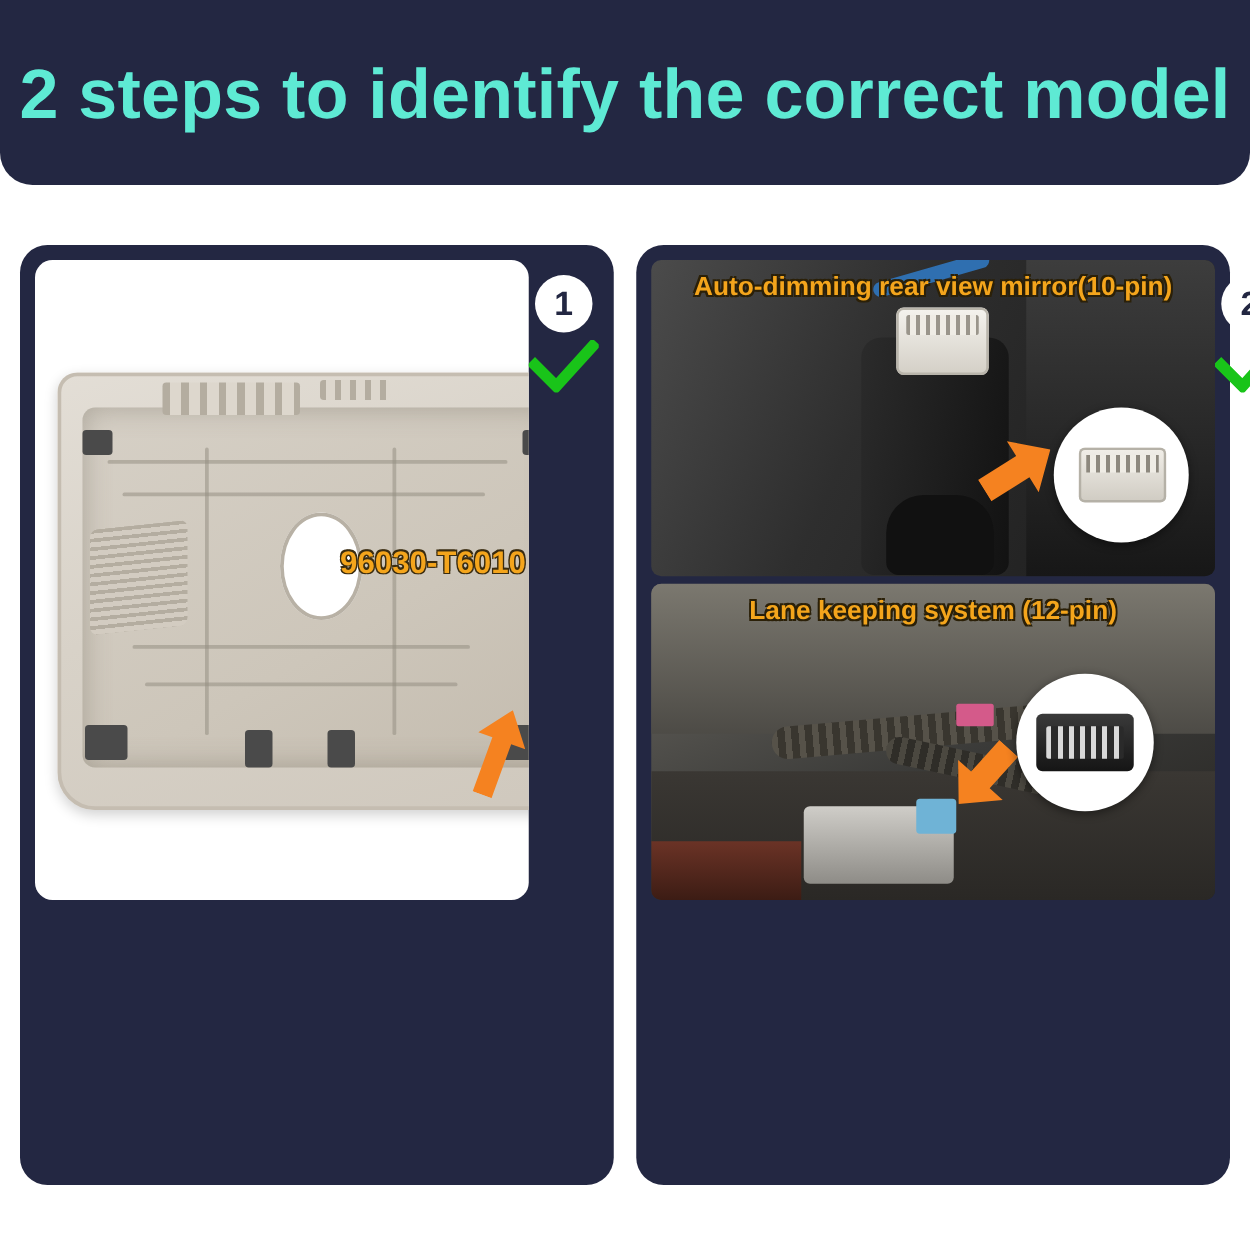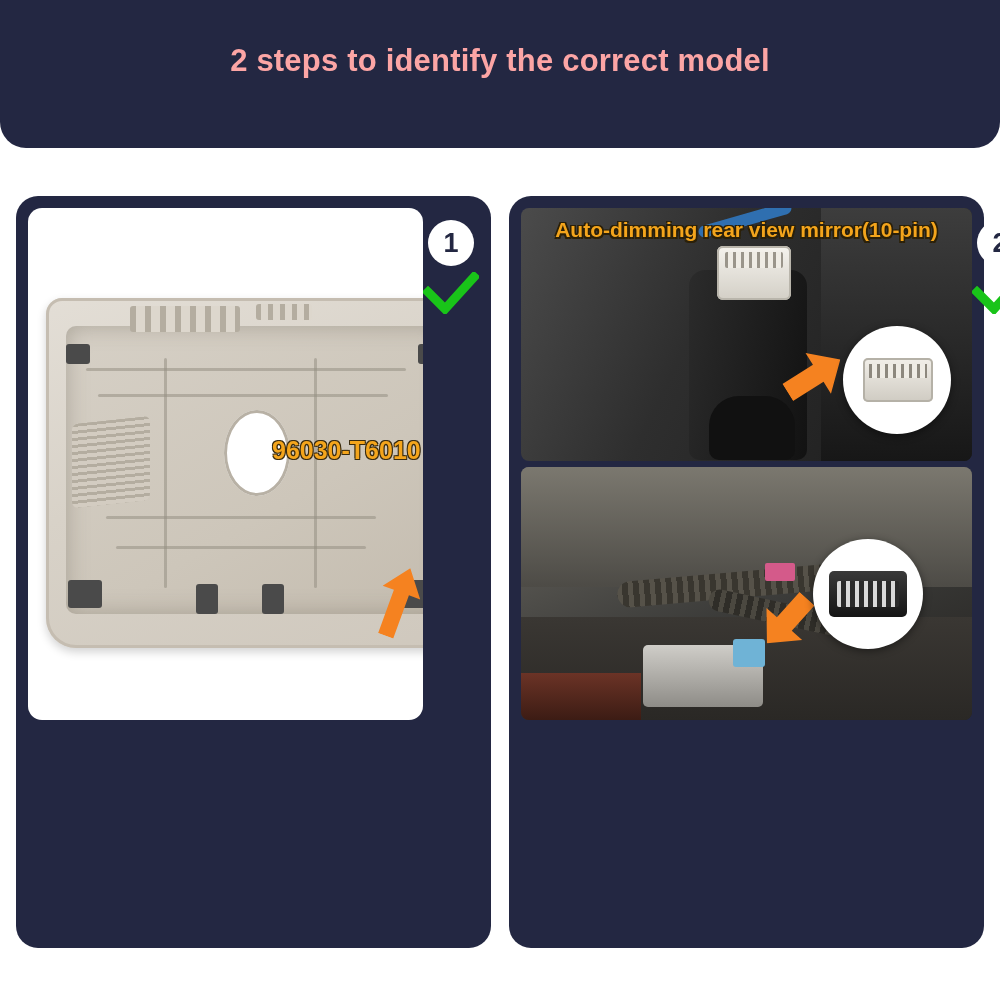--- a/index.html
+++ b/index.html
@@ -23,22 +23,22 @@
     width: 1000px; height: 148px;
     background: #232742;
     border-bottom-left-radius: 26px;
     border-bottom-right-radius: 26px;
     display: flex;
     align-items: flex-start;
     justify-content: center;
     padding-top: 44px;
   }
   .header-title {
-    color: #fca5a5;
-    font-size: 31px;
+    color: #5eead4;
+    font-size: 56px;
     font-weight: bold;
     letter-spacing: 0.2px;
     line-height: 1.1;
     text-align: center;
   }
 
   
   .cards {
     position: absolute;
     left: 16px; top: 196px;
@@ -416,20 +416,21 @@
           <div class="module-tab"></div>
 
           <svg style="position:absolute;left:236px;top:128px;width:60px;height:52px;transform:rotate(132deg);" viewBox="0 0 60 52">
             <polygon points="0,16 34,16 34,2 60,26 34,50 34,36 0,36" fill="#F58220"></polygon>
           </svg>
 
           <div class="bubble bubble-b">
             <div class="plug-b"></div>
           </div>
 
+          <div class="cap">Lane keeping system (12-pin)</div>
         </div>
       </div>
 
       <div class="step-meta">
         <div class="step-circle">2</div>
         <svg class="check" viewBox="0 0 56 42">
           <polyline points="5,20 22,37 51,5" fill="none" stroke="#19c419" stroke-width="9" stroke-linecap="square" stroke-linejoin="miter"></polyline>
         </svg>
       </div>
     </div>

